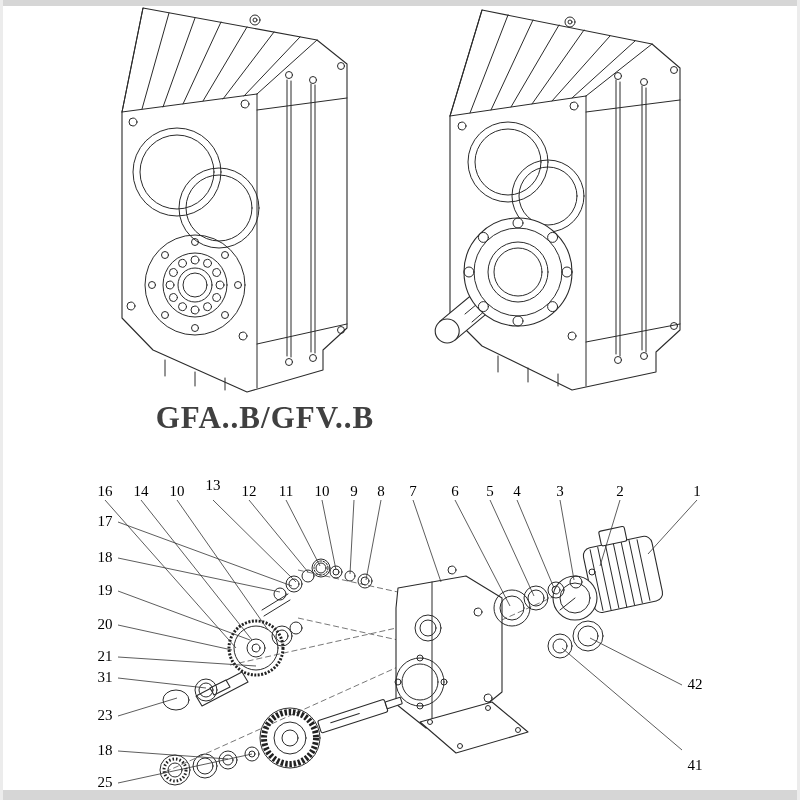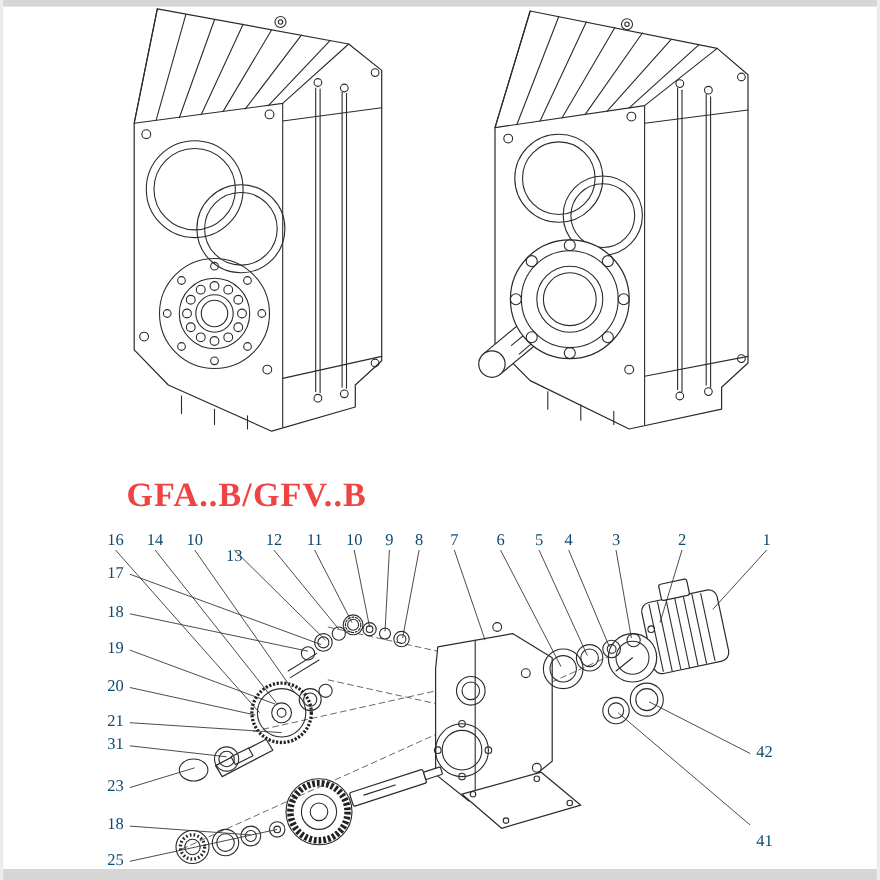--- a/index.html
+++ b/index.html
@@ -8,29 +8,29 @@
   .edge-bar{position:absolute;left:0;right:0;background:#d6d6d6;}
   .edge-top{top:0;height:6px;}
   .edge-bottom{bottom:0;height:10px;}
   .edge-side{position:absolute;top:0;bottom:0;width:3px;background:#ececec;}
   .edge-left{left:0;} .edge-right{right:0;}
 
   figure{margin:0;padding:0;position:absolute;}
   .fig-left{left:95px;top:0;width:300px;height:400px;}
   .fig-right{left:420px;top:0;width:300px;height:400px;}
 
-  .model-label{position:absolute;top:432px;font-weight:700;font-size:31px;letter-spacing:1px;color:#ef4444;
-               font-family:"Liberation Serif", serif;text-align:left;}
+  .model-label{position:absolute;top:400px;font-weight:700;font-size:31px;letter-spacing:1px;color:#404040;
+               font-family:"Liberation Serif", serif;text-align:center;}
   .model-left{left:115px;width:300px;}
   .model-right{left:450px;width:190px;}
 
   .exploded{position:absolute;left:0;top:470px;width:800px;height:330px;}
   .exploded svg{position:absolute;left:0;top:0;}
 
-  .callout{position:absolute;transform:translateX(-50%);font-size:15px;color:#0c4a6e;
+  .callout{position:absolute;transform:translateX(-50%);font-size:15px;color:#000000;
            font-family:"Liberation Serif", serif;line-height:1;}
 
   
   .s    {stroke:#2b2b2b;fill:none;stroke-width:1;stroke-linejoin:round;stroke-linecap:round;}
   .sw   {stroke:#2b2b2b;fill:#ffffff;stroke-width:1.1;stroke-linejoin:round;}
   .dash {stroke:#555;fill:none;stroke-width:0.8;stroke-dasharray:6 3;}
   .lead {stroke:#333;fill:none;stroke-width:0.8;}
   .teeth{stroke:#222;fill:none;}
 </style>
 </head>
@@ -332,21 +332,21 @@
         <line x1="118" y1="281" x2="228" y2="289"></line>
         <line x1="118" y1="313" x2="252" y2="284"></line>
         <line x1="682" y1="215" x2="590" y2="168"></line>
         <line x1="682" y1="280" x2="562" y2="178"></line>
       </g>
     </svg>
 
     <span class="callout" style="left:105px;top:14px">16</span>
     <span class="callout" style="left:141px;top:14px">14</span>
     <span class="callout" style="left:177px;top:14px">10</span>
-    <span class="callout" style="left:213px;top:29px">13</span>
+    <span class="callout" style="left:213px;top:8px">13</span>
     <span class="callout" style="left:249px;top:14px">12</span>
     <span class="callout" style="left:286px;top:14px">11</span>
     <span class="callout" style="left:322px;top:14px">10</span>
     <span class="callout" style="left:354px;top:14px">9</span>
     <span class="callout" style="left:381px;top:14px">8</span>
     <span class="callout" style="left:413px;top:14px">7</span>
     <span class="callout" style="left:455px;top:14px">6</span>
     <span class="callout" style="left:490px;top:14px">5</span>
     <span class="callout" style="left:517px;top:14px">4</span>
     <span class="callout" style="left:560px;top:14px">3</span>

